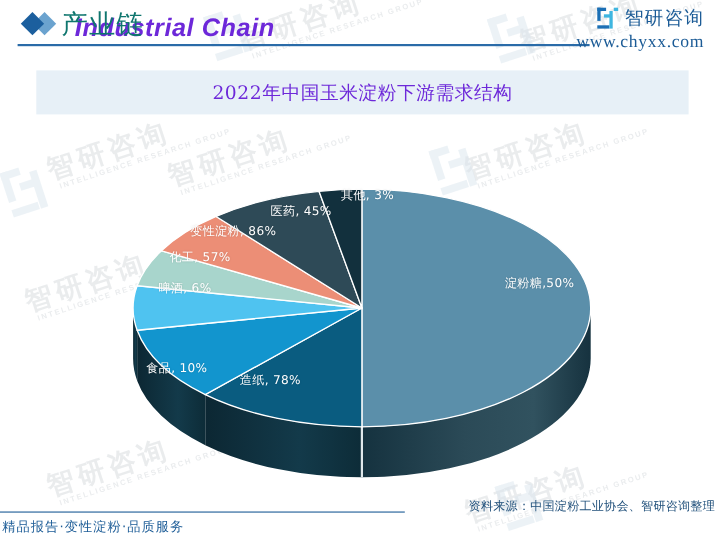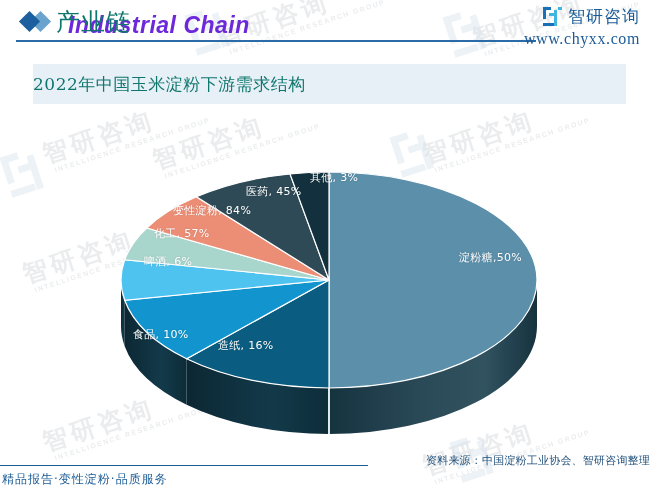--- a/index.html
+++ b/index.html
@@ -142,24 +142,24 @@
   .title-band {
     position: absolute;
     left: 33px; top: 64px;
     width: 593px; height: 40px;
     background: #e7f0f7;
     z-index: 2;
   }
   .title-band .txt {
     position: absolute;
     left: 0; right: 0; top: 9px;
-    text-align: left;
+    text-align: center;
     font-family: "DejaVu Serif", "Liberation Serif", serif;
     font-size: 17px;
-    color: #0f766e;
+    color: #6d28d9;
     letter-spacing: .5px;
   }
 
   
   .chart-area {
     position: absolute;
     left: 0; top: 104px;
     width: 658px; height: 330px;
     z-index: 2;
   }
@@ -335,24 +335,24 @@
         <path d="M329,176 L186.6142019668328,254.72861176151247 A208,108 0 0 1 124.68425184843275,196.23718197525824 Z" fill="#1295ce" stroke="#ffffff" stroke-width="1.2"></path>
         <path d="M329,176 L124.68425184843275,196.23718197525824 A208,108 0 0 1 124.68425184843278,155.76281802474173 Z" fill="#4fc3f0" stroke="#ffffff" stroke-width="1.2"></path>
         <path d="M329,176 L124.68425184843278,155.76281802474173 A208,108 0 0 1 146.72821055087638,123.97060319701474 Z" fill="#a8d5cc" stroke="#ffffff" stroke-width="1.2"></path>
         <path d="M329,176 L146.72821055087638,123.97060319701474 A208,108 0 0 1 196.41581013227258,92.78456978021475 Z" fill="#ec8e76" stroke="#ffffff" stroke-width="1.2"></path>
         <path d="M329,176 L196.41581013227258,92.78456978021475 A208,108 0 0 1 290.02468656616946,69.9129769213016 Z" fill="#2e4a57" stroke="#ffffff" stroke-width="1.2"></path>
         <path d="M329,176 L290.02468656616946,69.9129769213016 A208,108 0 0 1 329.00000000000017,68 Z" fill="#12303d" stroke="#ffffff" stroke-width="1.2"></path>
       </g>
   </svg>
 
   <span class="slice-label" style="left:459px; top:146px;">淀粉糖,50%</span>
-  <span class="slice-label" style="left:218px; top:234px;">造纸, 16%</span>
+  <span class="slice-label" style="left:218px; top:234px;">造纸, 78%</span>
   <span class="slice-label" style="left:133px; top:182px;margin-top:41px;">食品, 10%</span>
   <span class="slice-label" style="left:144px; top:150px;">啤酒, 6%</span>
   <span class="slice-label" style="left:154px; top:122px;">化工, 57%</span>
-  <span class="slice-label" style="left:173px; top:99px;">变性淀粉, 84%</span>
+  <span class="slice-label" style="left:173px; top:99px;">变性淀粉, 86%</span>
   <span class="slice-label" style="left:246px; top:80px;">医药, 45%</span>
   <span class="slice-label" style="left:310px; top:66px;">其他, 3%</span>
 </div>
 
 <div class="footer-rule"></div>
 <div class="footer-left">精品报告·变性淀粉·品质服务</div>
 <div class="footer-src">资料来源：中国淀粉工业协会、智研咨询整理</div>
 
 </body></html>

